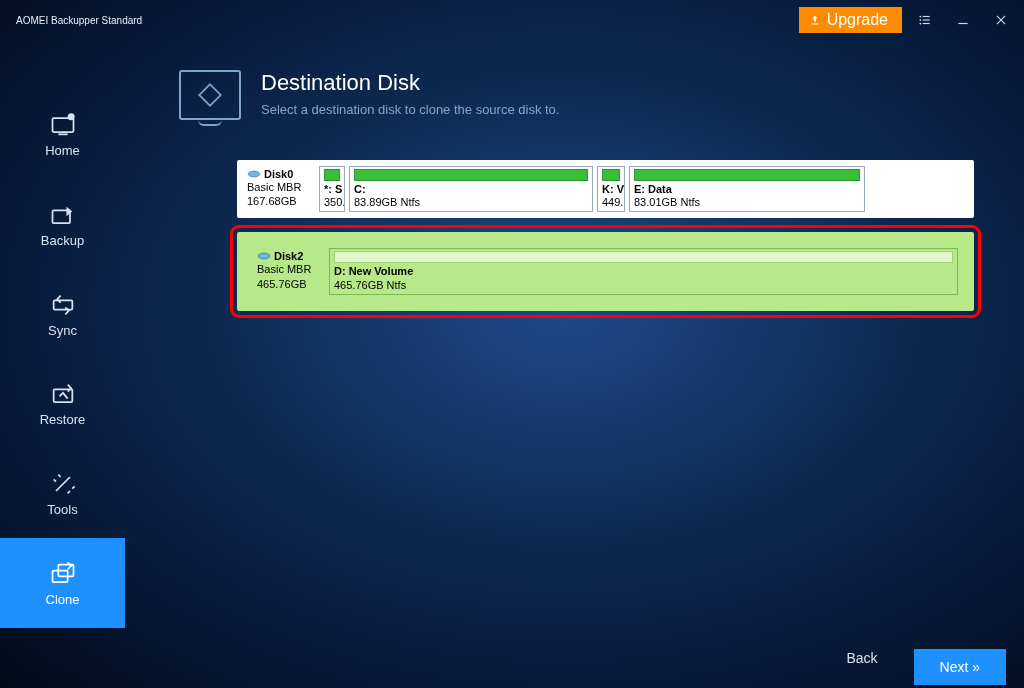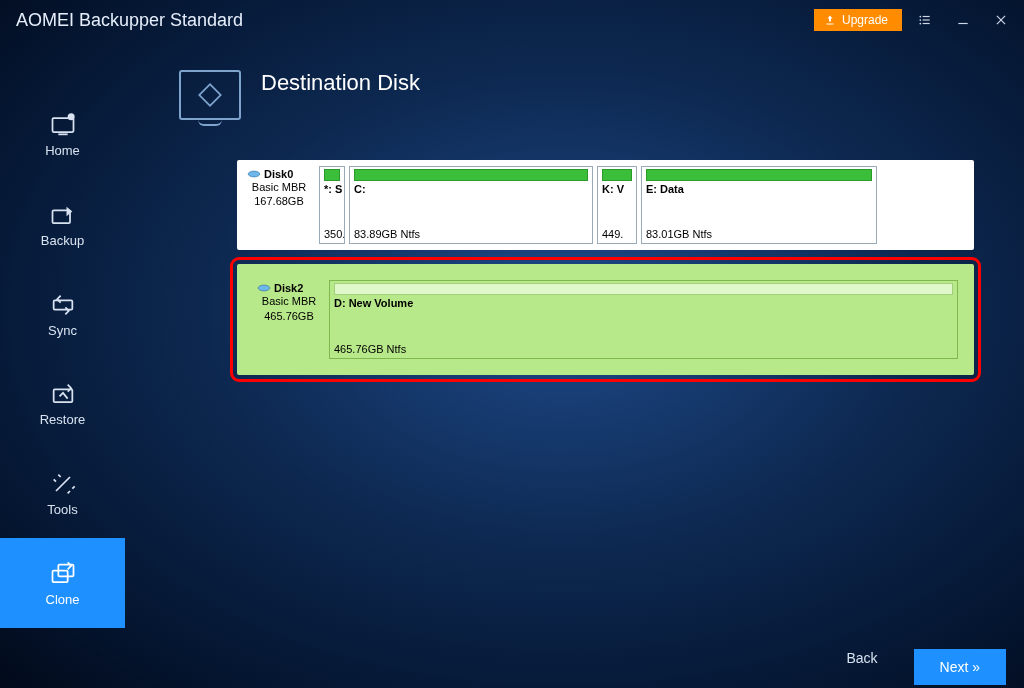--- a/index.html
+++ b/index.html
@@ -13,27 +13,27 @@
   flex-direction: column;
 }
 
 .titlebar {
   height: 40px;
   display: flex;
   align-items: center;
   padding: 0 8px 0 16px;
   gap: 8px;
 }
-.app-title { color: #e6eefb; font-size: 18px; font-weight: 500; flex: 1; }
+.app-title { color: #e6eefb; font-size: 10px; font-weight: 500; flex: 1; }
 .upgrade-btn {
   background: #ff8c00;
   color: #fff;
   border: none;
   padding: 4px 14px 4px 10px;
-  font-size: 12px;
+  font-size: 16px;
   display: flex; align-items: center; gap: 6px;
   cursor: pointer;
 }
 .upgrade-btn svg { width: 12px; height: 12px; }
 .titlebar-icon {
   width: 30px; height: 30px;
   display: flex; align-items: center; justify-content: center;
   color: #cfd8e8; cursor: pointer;
 }
 .titlebar-icon svg { width: 14px; height: 14px; }
@@ -82,21 +82,20 @@
   background: #b7e889;
   outline: 3px solid #ff0000;
   outline-offset: 4px;
   padding: 16px;
 }
 .disk-info {
   width: 72px;
   padding: 2px 4px;
   font-size: 11px;
   color: #000;
-  text-align: center;
 }
 .disk-name { font-weight: bold; display: flex; align-items: center; gap: 3px; }
 .disk-name svg { width: 14px; height: 10px; }
 .disk-type, .disk-size { line-height: 1.3; }
 
 .partitions { flex: 1; display: flex; gap: 4px; }
 .part {
   background: #fff;
   border: 1px solid #9aaab8;
   padding: 2px 4px;
@@ -108,21 +107,21 @@
 }
 .disk-card.selected .part { background: #b7e889; border-color: #7fb84f; }
 .part-bar {
   height: 12px;
   background: #3bbf3b;
   border: 1px solid #2a9a2a;
   margin-bottom: 2px;
 }
 .disk-card.selected .part-bar { background: #dff7c9; border-color: #a2cf7a; }
 .part-label { font-weight: bold; line-height: 1.2; }
-.part-size { line-height: 1.2; margin-top: 32px; }
+.part-size { line-height: 1.2; }
 
 .footer {
   height: 60px;
   display: flex; align-items: center; justify-content: flex-end;
   gap: 20px;
   padding-right: 18px;
 }
 .back-btn {
   background: transparent; border: none; color: #d8e2f0;
   font-size: 14px; cursor: pointer; padding: 10px 16px;
@@ -220,20 +219,21 @@
 
     <div class="main">
       <div class="header-row">
         <div class="screen-icon">
           <svg viewBox="0 0 24 24" fill="none" stroke-width="1.6">
               <rect x="5" y="5" width="14" height="14" transform="rotate(45 12 12)"></rect>
             </svg>
         </div>
         <div class="header-text">
           <h1>Destination Disk</h1>
+          <p>Select a destination disk to clone the source disk to.</p>
         </div>
       </div>
 
       <div class="disk-area">
 
         <div class="disk-card">
           <div class="disk-info">
             <div class="disk-name">
               <svg viewBox="0 0 24 16">
                   <ellipse cx="12" cy="8" rx="10" ry="5" fill="#6fb7e8" stroke="#2a6aa0"></ellipse>
@@ -247,21 +247,21 @@
             <div class="part" style="width:26px">
               <div class="part-bar"></div>
               <div class="part-label">*: S</div>
               <div class="part-size">350.</div>
             </div>
             <div class="part" style="width:244px">
               <div class="part-bar"></div>
               <div class="part-label">C:</div>
               <div class="part-size">83.89GB Ntfs</div>
             </div>
-            <div class="part" style="width:40px">
+            <div class="part" style="width:28px">
               <div class="part-bar"></div>
               <div class="part-label">K: V</div>
               <div class="part-size">449.</div>
             </div>
             <div class="part" style="width:236px">
               <div class="part-bar"></div>
               <div class="part-label">E: Data</div>
               <div class="part-size">83.01GB Ntfs</div>
             </div>
           </div>

